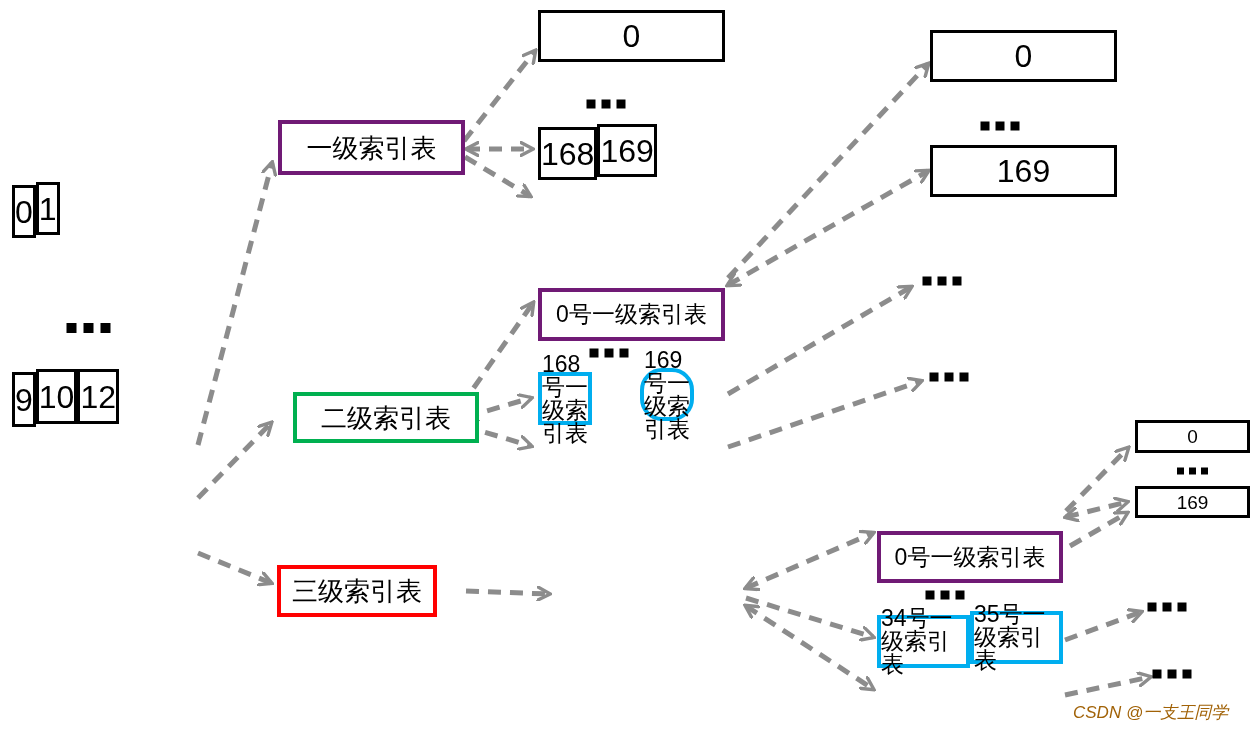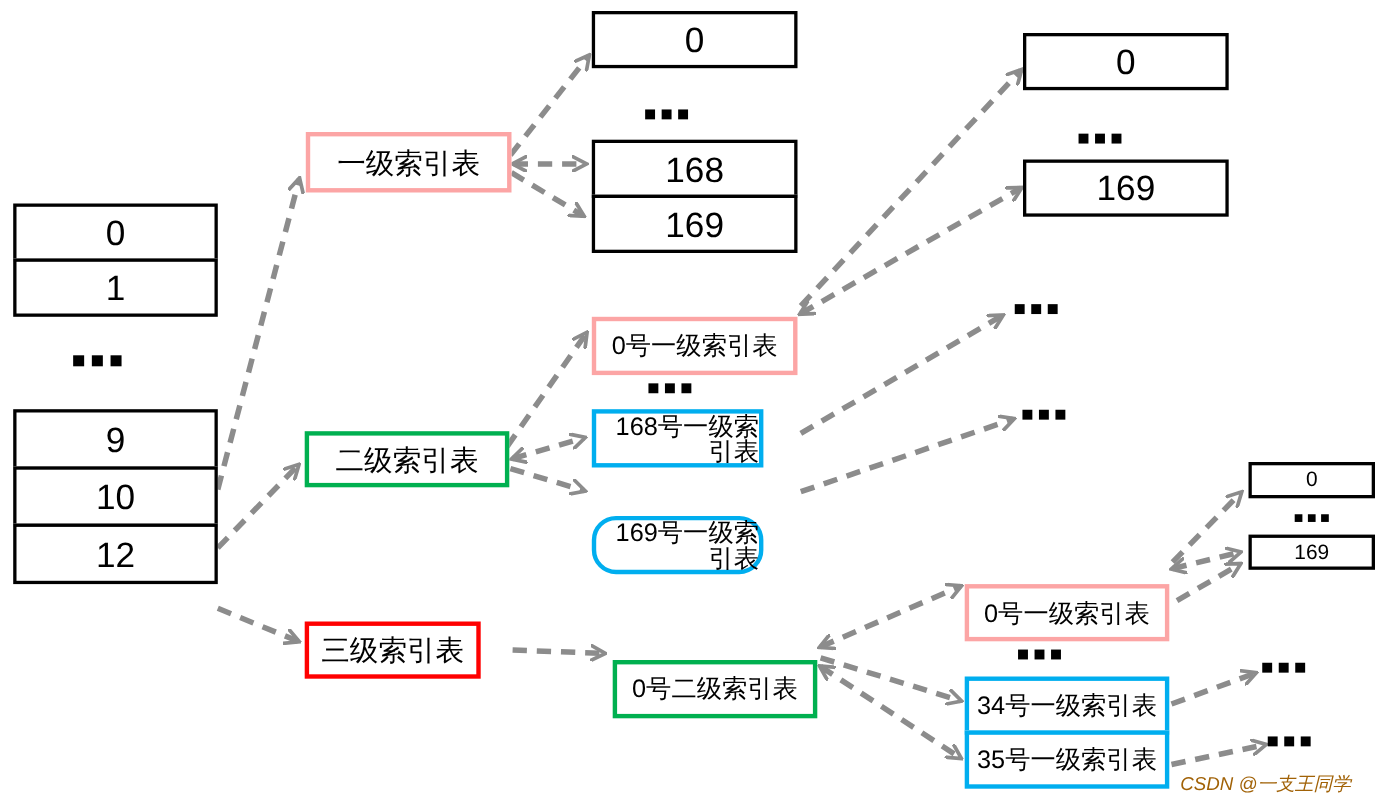--- a/index.html
+++ b/index.html
@@ -2,37 +2,37 @@
 <html><head>
 <meta charset="utf-8">
 <style>
   html,body{margin:0;padding:0;background:#fff;}
   #canvas{
     position:relative;width:1258px;height:730px;background:#ffffff;overflow:hidden;
     font-family:"Liberation Sans","DejaVu Sans",sans-serif;color:#000;
   }
   .abs{position:absolute;box-sizing:border-box;}
   
-  .vtable{display:flex;flex-direction:column;text-align:right;}
+  .vtable{display:flex;flex-direction:row;}
   .vtable .cell{margin-top:-3px;}
   .vtable .cell:first-child{margin-top:0;}
   .cell{
     box-sizing:border-box;background:#fff;border:3px solid #000;
     display:flex;align-items:center;justify-content:center;
     font-size:32px;line-height:1;
   }
   .vtable-blue .cell{border:4px solid #00aeef;margin-top:-4px;font-size:23px;}
   .vtable-blue .cell:first-child{margin-top:0;}
   
   .box{
     box-sizing:border-box;background:#fff;
     display:flex;align-items:center;justify-content:center;line-height:1;
   }
   .b-black{border:3px solid #000;font-size:32px;}
-  .b-blue{border:4px solid #fca5a5;}
+  .b-blue{border:4px solid #701a75;}
   .b-green{border:4px solid #00b050;}
   .b-red{border:4px solid #ff0000;}
   .cjk-lg{font-size:26px;}
   .cjk-md{font-size:23px;margin-top:31px;}
   .num-sm{font-size:19px;}
   
   .dots{position:absolute;display:flex;transform:translate(-50%,-50%);}
   .dots i{display:block;background:#000;}
   .dots-lg i{width:10px;height:10px;margin:0 3.5px;}
   .dots-md i{width:9px;height:9px;margin:0 3px;}
@@ -102,21 +102,21 @@
       <i></i>
     </div>
 
   <div class="abs vtable" style="left:12px;top:372px;width:186px;">
     <div class="cell" style="height:55px;">9</div>
     <div class="cell" style="height:55px;">10</div>
     <div class="cell" style="height:55px;">12</div>
   </div>
 
   <div class="abs box b-blue cjk-lg" style="left:278px;top:120px;width:187px;height:55px;">一级索引表</div>
-  <div class="abs box b-green cjk-lg" style="left:277px;top:392px;width:186px;height:51px;">二级索引表</div>
+  <div class="abs box b-green cjk-lg" style="left:293px;top:392px;width:186px;height:51px;">二级索引表</div>
   <div class="abs box b-red cjk-lg" style="left:277px;top:565px;width:160px;height:52px;">三级索引表</div>
 
   <div class="abs box b-black" style="left:538px;top:10px;width:187px;height:52px;">0</div>
   <div class="dots dots-md" style="left:606px;top:104px;" aria-label="...">
       <i></i>
       <i></i>
       <i></i>
     </div>
   <div class="abs vtable" style="left:538px;top:127px;width:187px;">
     <div class="cell" style="height:53px;">168</div>
@@ -145,21 +145,20 @@
       <i></i>
       <i></i>
       <i></i>
     </div>
   <div class="dots dots-md" style="left:949px;top:377px;" aria-label="...">
       <i></i>
       <i></i>
       <i></i>
     </div>
 
-  <div class="abs box b-green cjk-md" style="left:557px;top:569px;width:186px;height:53px;">0号二级索引表</div>
 
   <div class="abs box b-blue cjk-md" style="left:877px;top:500px;width:186px;height:52px;">0号一级索引表</div>
   <div class="dots dots-md" style="left:945px;top:595px;" aria-label="...">
       <i></i>
       <i></i>
       <i></i>
     </div>
   <div class="abs vtable vtable-blue" style="left:877px;top:615px;width:186px;">
     <div class="cell" style="height:53px;">34号一级索引表</div>
     <div class="cell" style="height:53px;">35号一级索引表</div>

